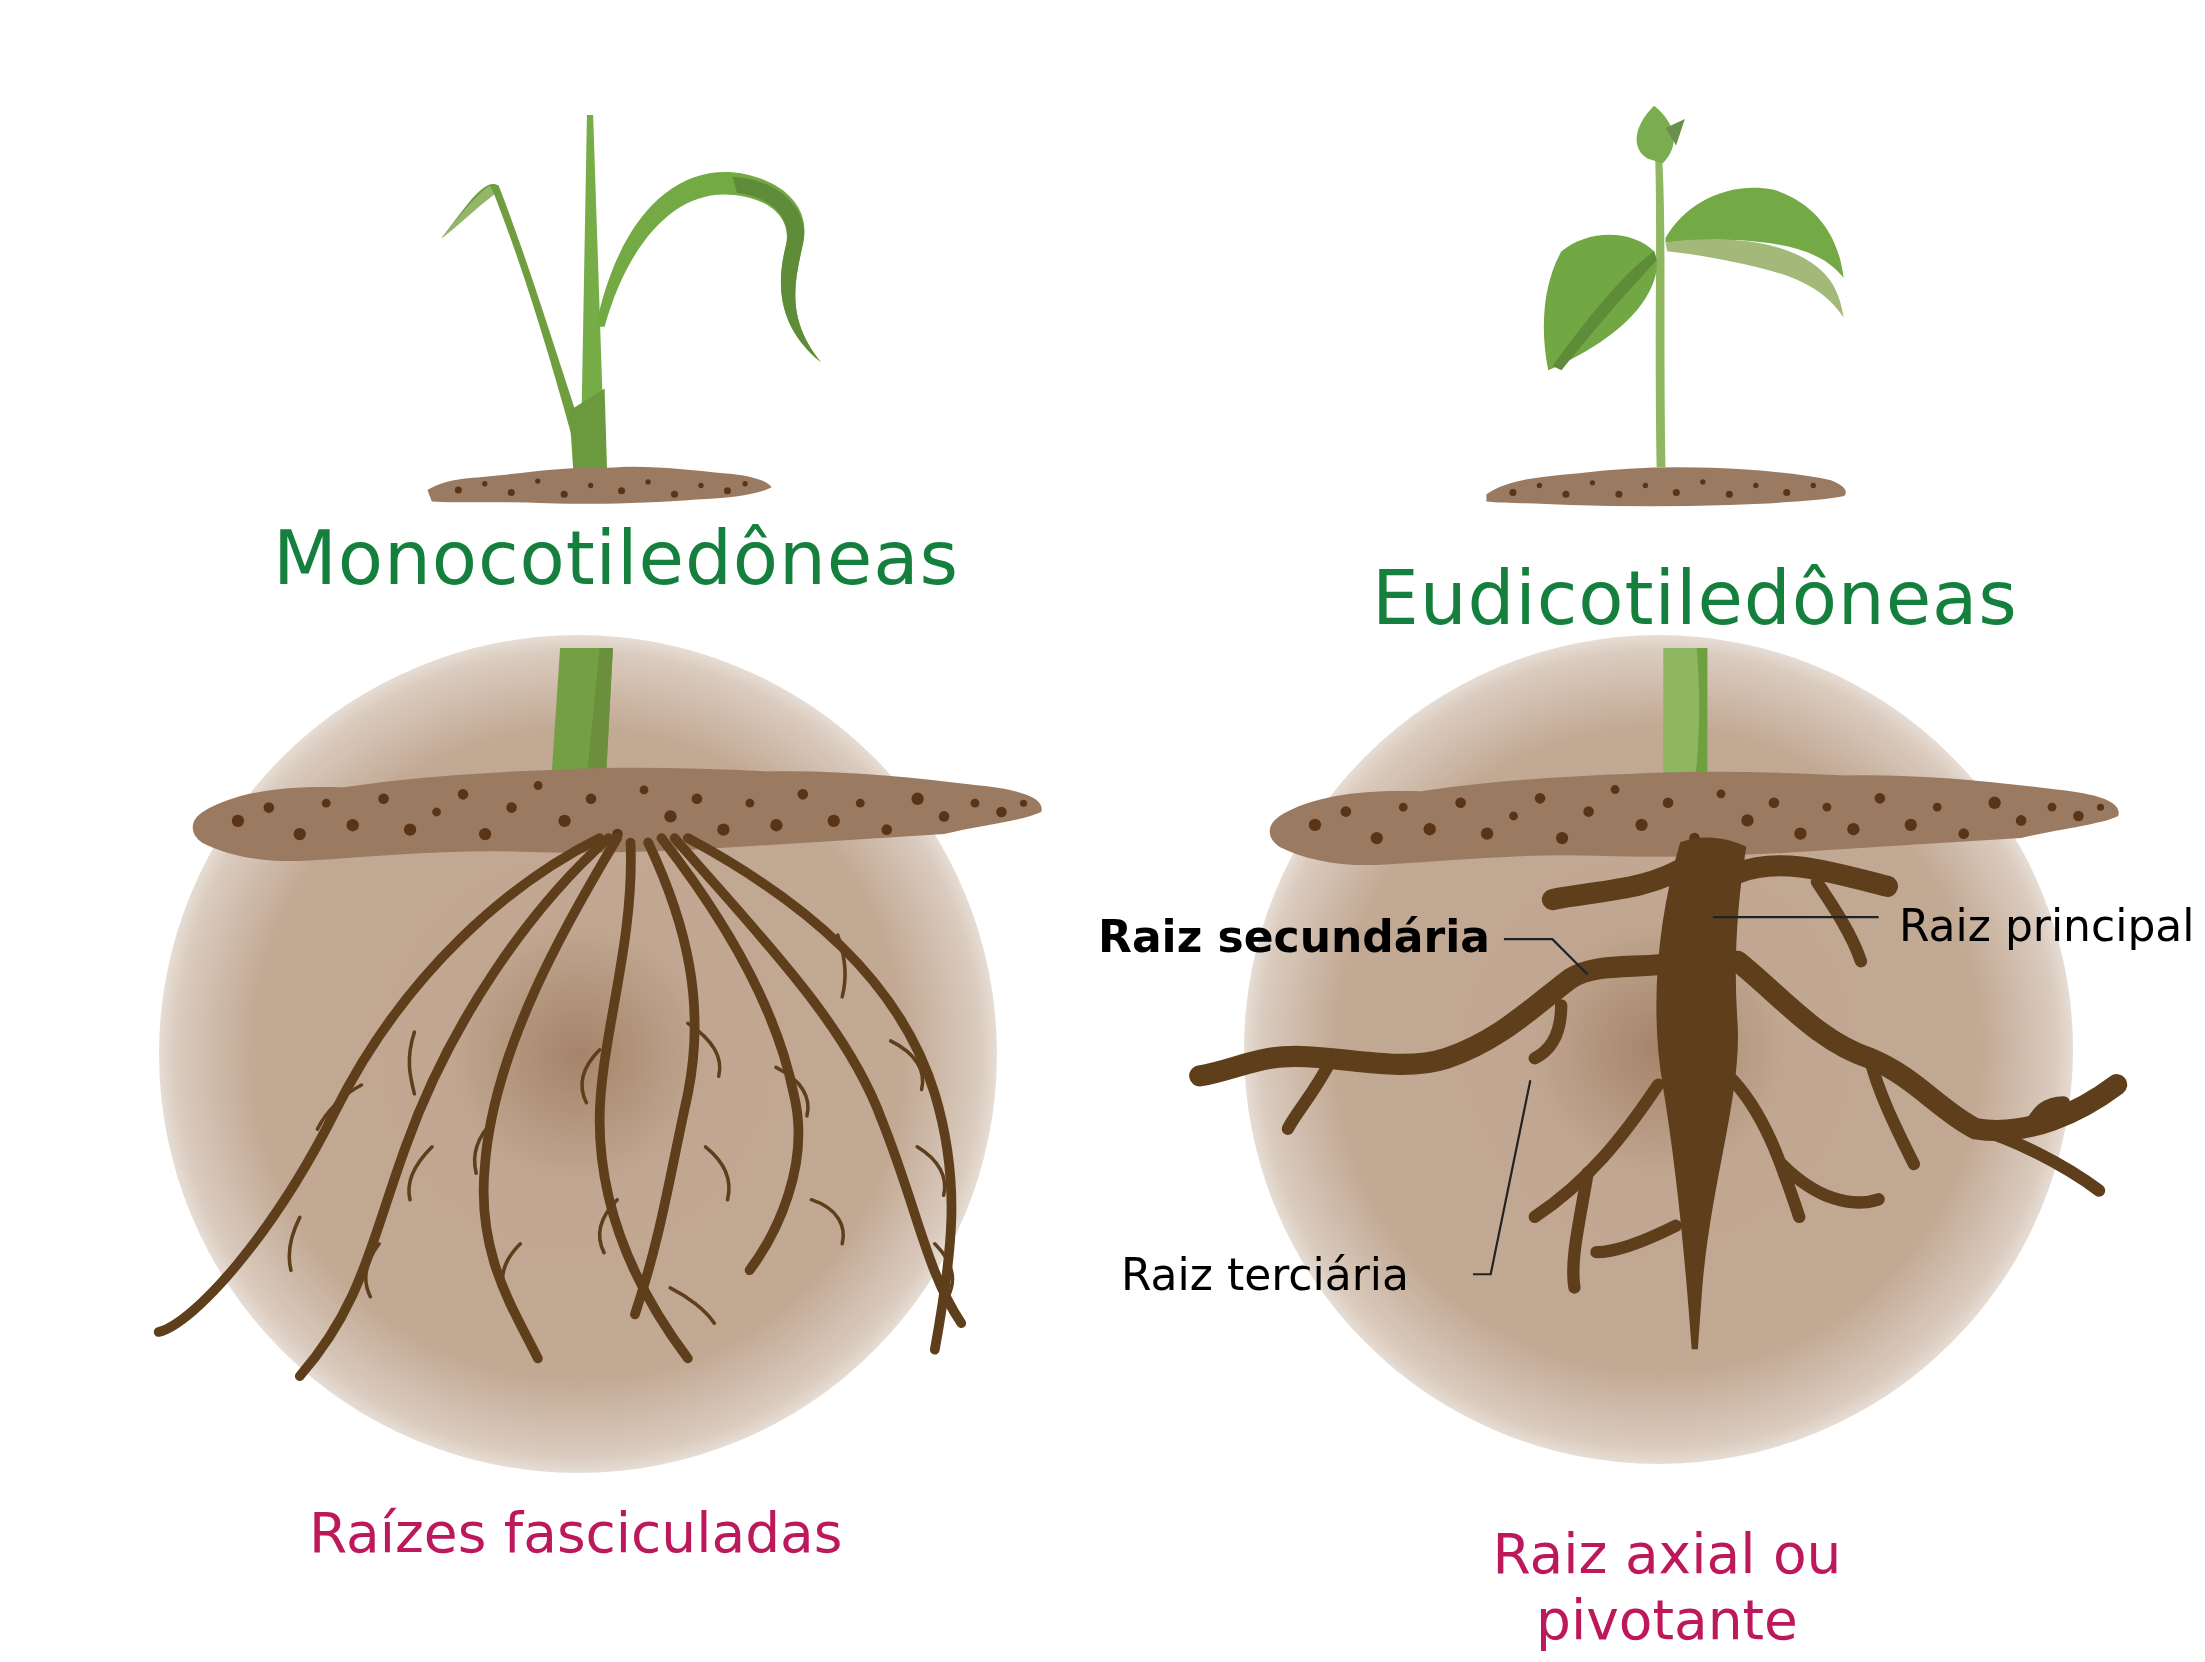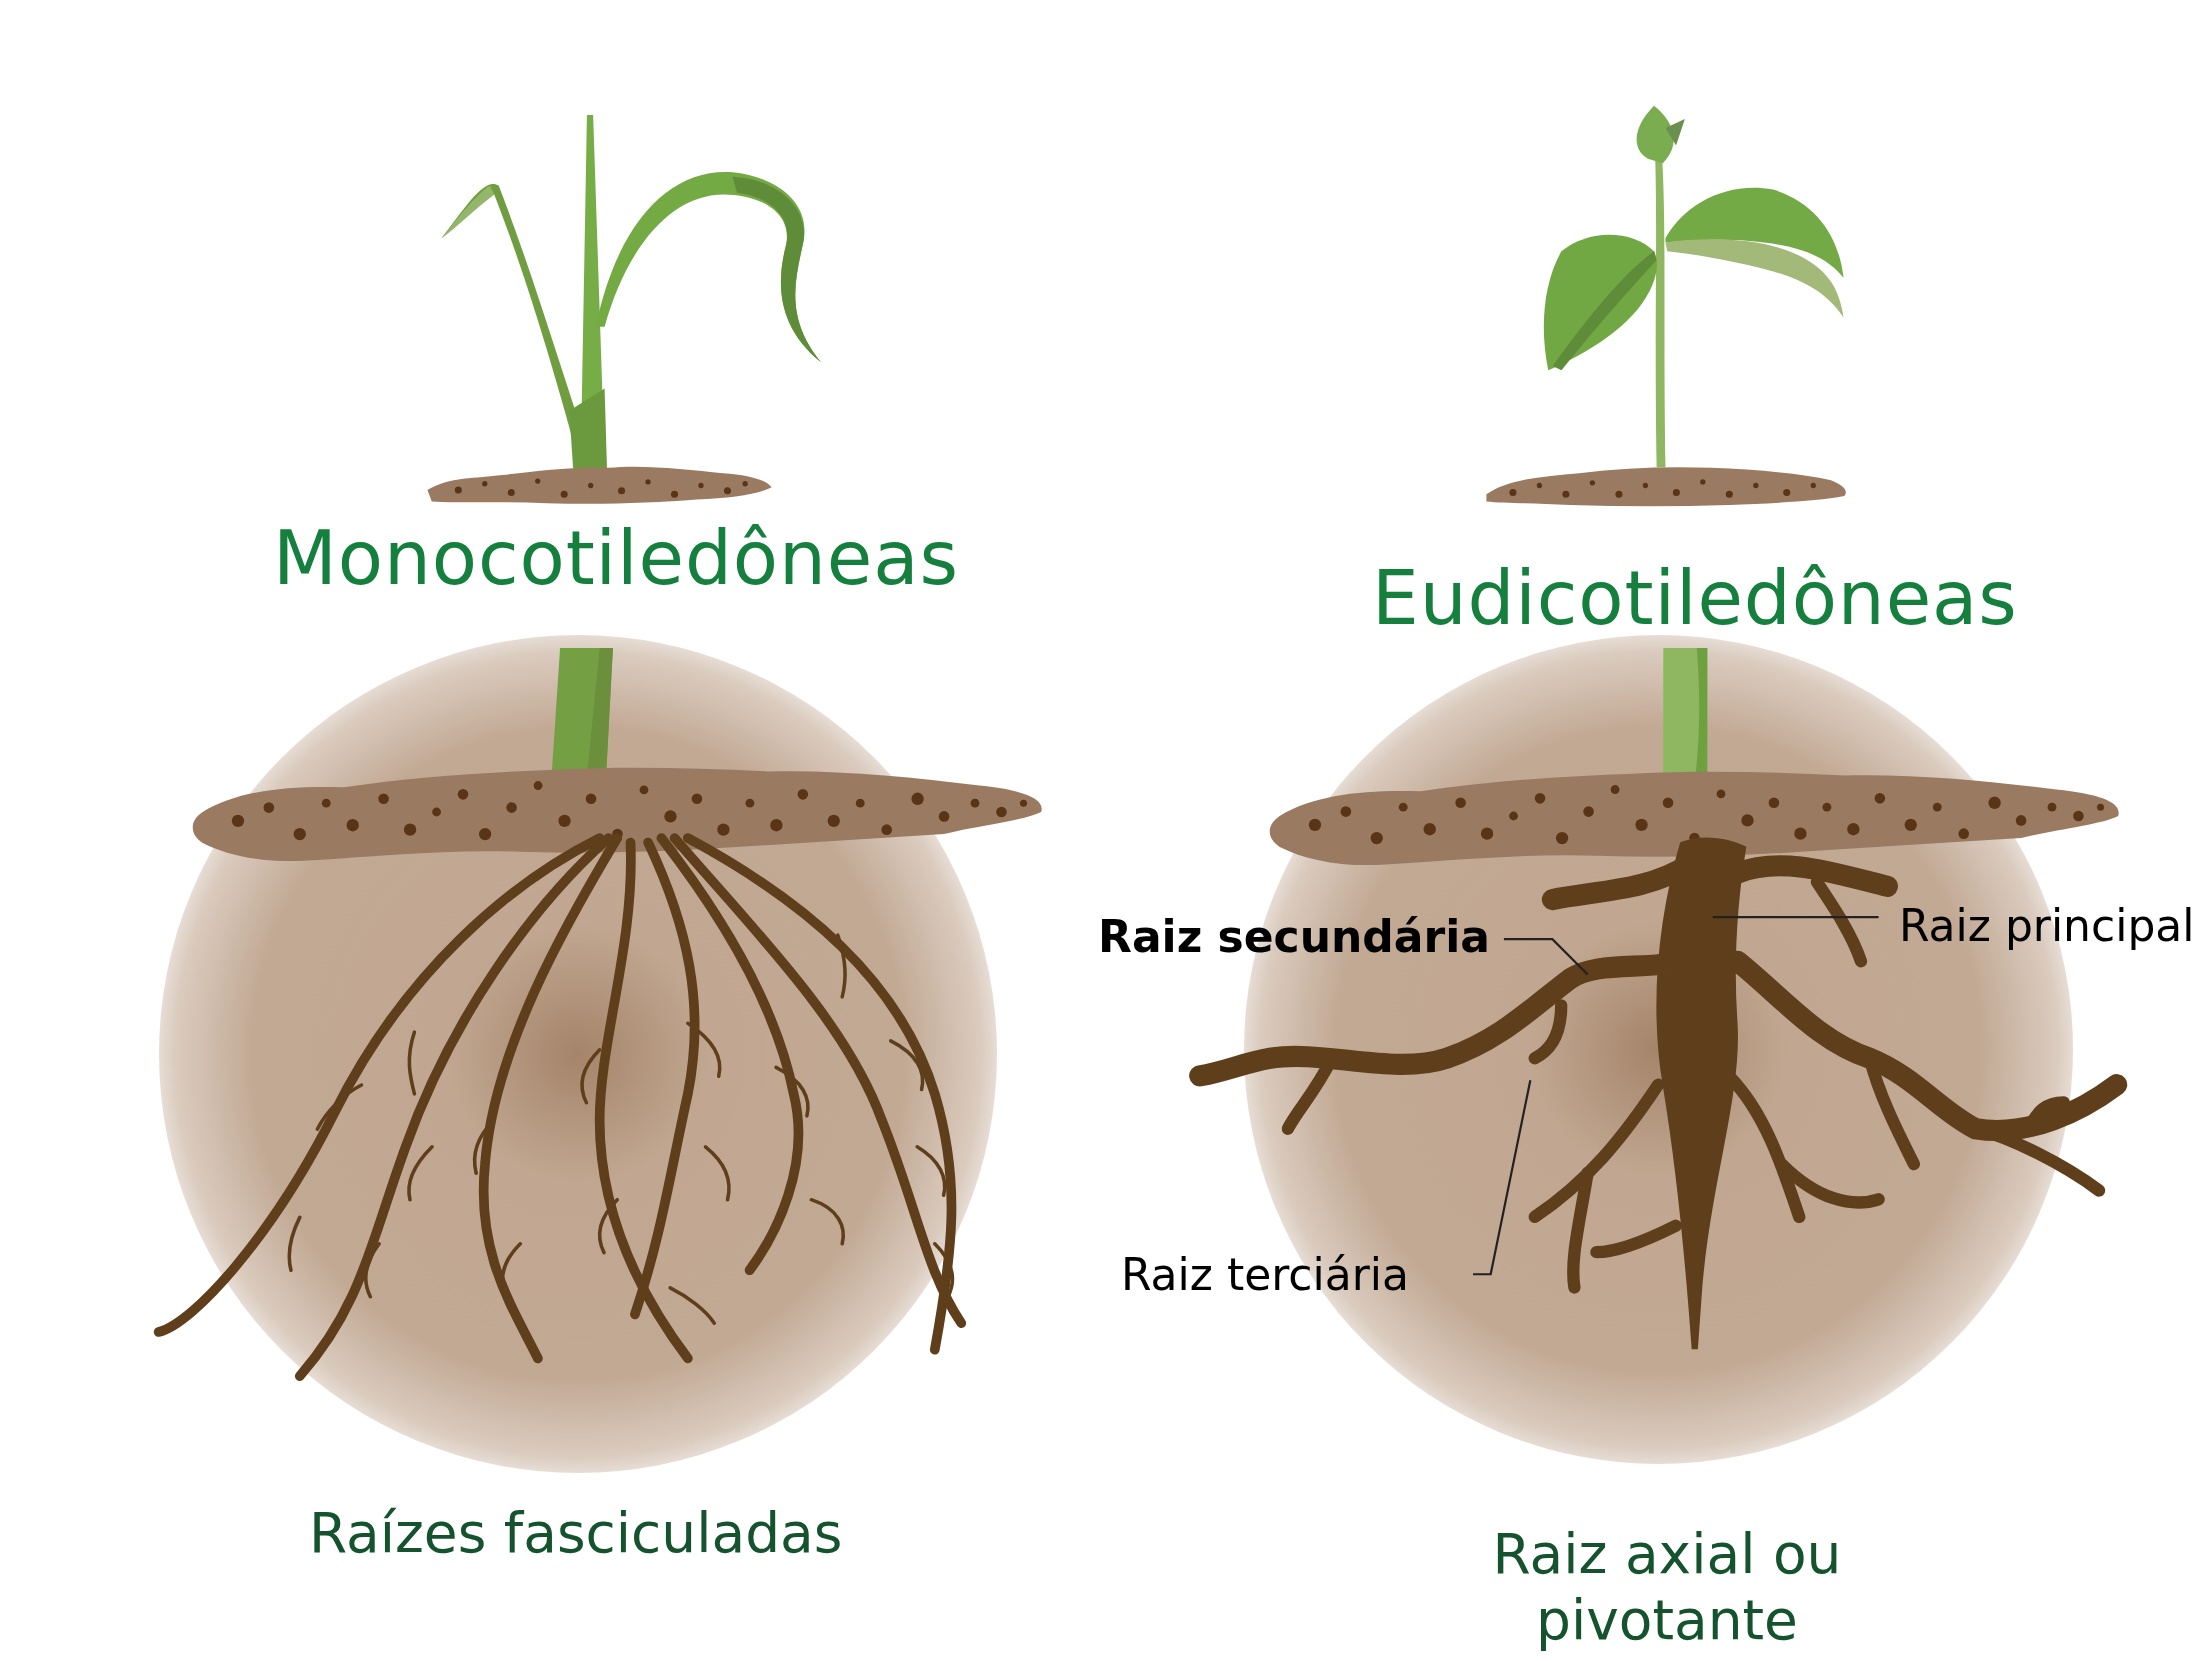--- a/index.html
+++ b/index.html
@@ -1,18 +1,18 @@
 <!DOCTYPE html>
 <html style="font-size:14px"><head>
 <meta charset="utf-8">
 <style>
   html,body{margin:0;padding:0;background:#ffffff;}
   body{width:2206px;height:1663px;position:relative;overflow:hidden;font-family:"DejaVu Sans","Liberation Sans",sans-serif;}
   .title{position:absolute;color:#15803d;font-size:74px;line-height:1;white-space:nowrap;letter-spacing:0.9px;}
-  .caption{position:absolute;color:#14532d;font-size:55px;line-height:1.2;text-align:center;white-space:nowrap;}
+  .caption{position:absolute;color:#be185d;font-size:55px;line-height:1.2;text-align:center;white-space:nowrap;}
   .label{position:absolute;color:#000;font-size:44px;line-height:1;white-space:nowrap;}
   .glow{position:absolute;border-radius:50%;}
   svg{position:absolute;overflow:visible;}
 </style>
 </head>
 <body>
 
 <div>
 
   <svg style="left:406px;top:62px" width="406" height="459" viewBox="0 0 460 520">

